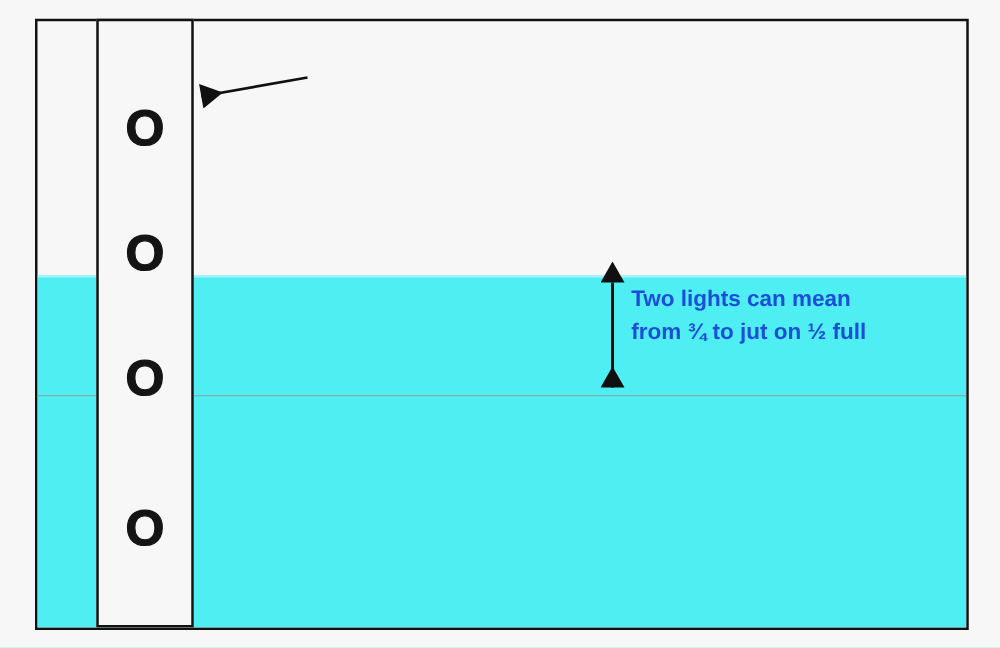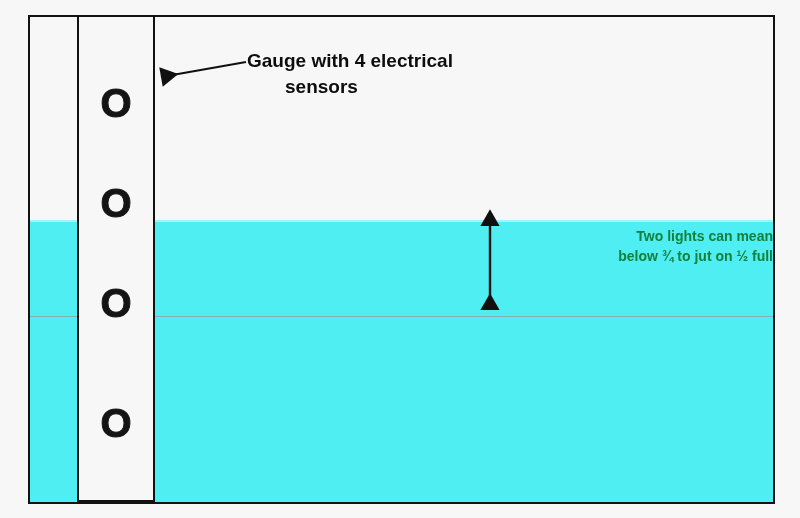--- a/index.html
+++ b/index.html
@@ -114,26 +114,26 @@
   .callout-gauge-text .line { display: block; }
   .callout-gauge-text .line-1 { text-align: left; }
   .callout-gauge-text .line-2 { text-align: left; padding-left: 38px; }
 
   
   .callout-range-text {
     position: absolute;
     left: 505px;
     top: 227px;
     width: 268px;
-    text-align: right;
+    text-align: left;
     font-family: "Liberation Sans", sans-serif;
     font-weight: 700;
-    font-size: 14px;
+    font-size: 18px;
     line-height: 1.42;
-    color: #15803d;
+    color: #1d4ed8;
     z-index: 8;
   }
   .callout-range-text .line { display: block; }
 
   
   .arrow-layer {
     position: absolute;
     left: 0;
     top: 0;
     width: 800px;
@@ -171,23 +171,19 @@
       <marker id="head-down" markerWidth="8" markerHeight="8" refX="7" refY="4" orient="auto" markerUnits="strokeWidth">
         <path d="M7,0 L0,4 L7,8 z" fill="#101010"></path>
       </marker>
     </defs>
 
     <line x1="246" y1="62" x2="161" y2="77" stroke="#101010" stroke-width="2.2" marker-end="url(#head-left)"></line>
 
     <line x1="490" y1="226" x2="490" y2="310" stroke="#101010" stroke-width="2.4" marker-start="url(#head-up)" marker-end="url(#head-down)"></line>
   </svg>
 
-  <div class="callout-gauge-text">
-    <span class="line line-1">Gauge with 4 electrical</span>
-    <span class="line line-2">sensors</span>
-  </div>
 
   <div class="callout-range-text">
     <span class="line">Two lights can mean</span>
-    <span class="line">below ¾ to jut on ½ full</span>
+    <span class="line">from ¾ to jut on ½ full</span>
   </div>
 
 </div>
 
 </body></html>

